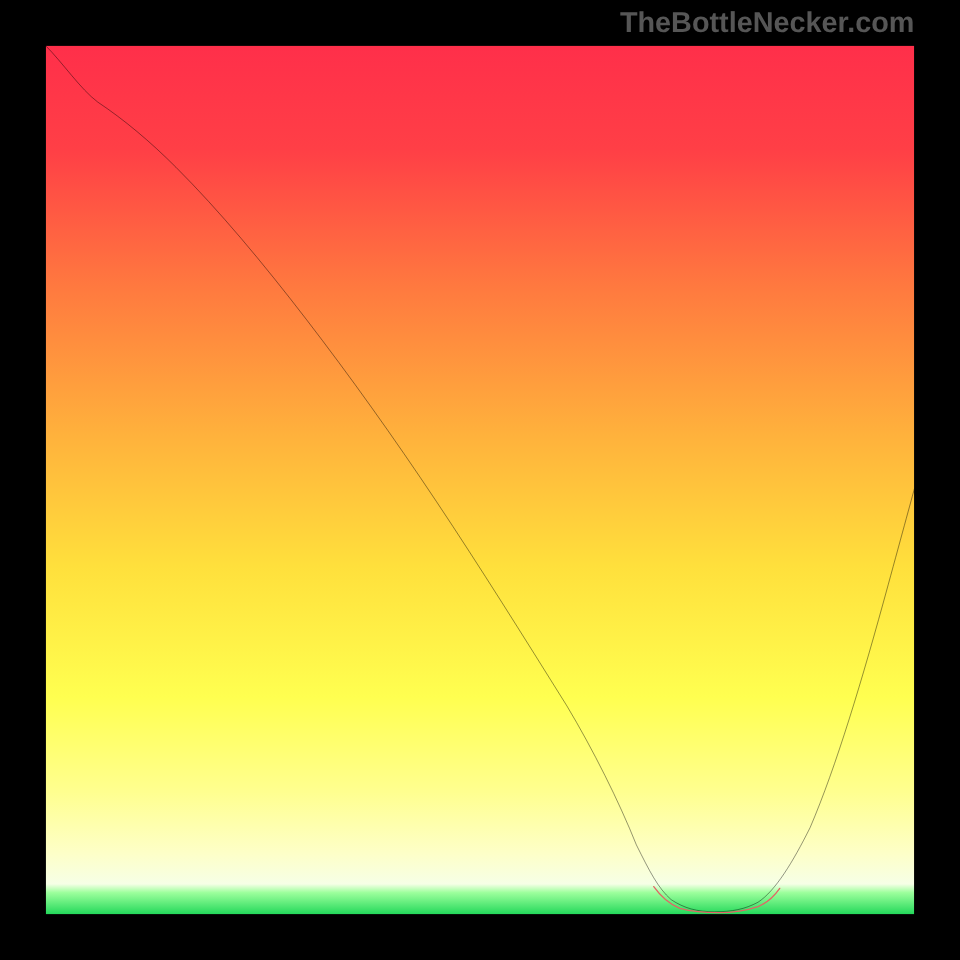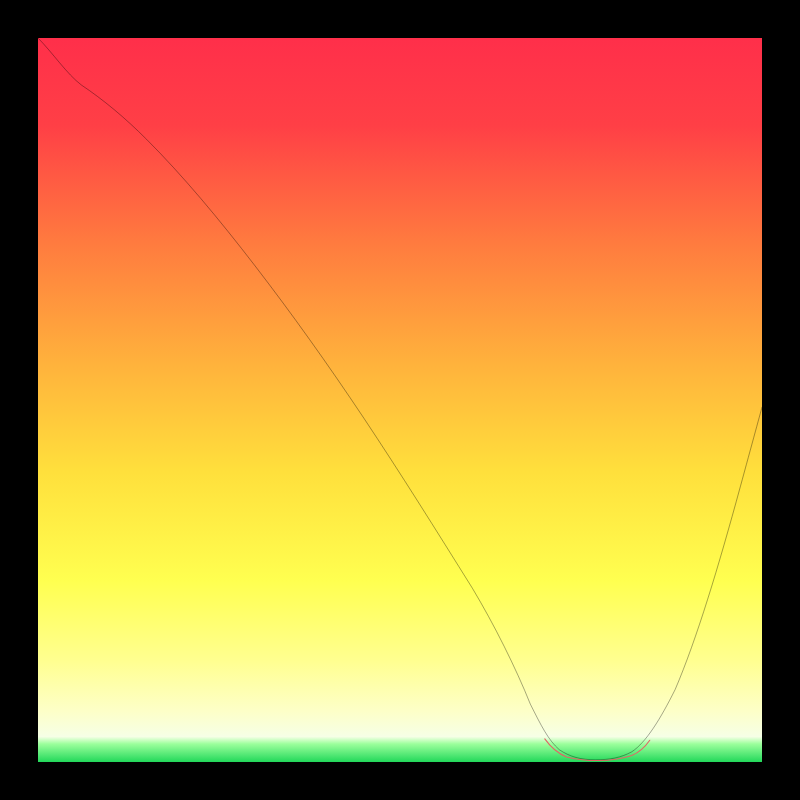--- a/index.html
+++ b/index.html
@@ -92,14 +92,15 @@
 
       <path d="M 70 96.8
                C 71 98.2, 72 98.9, 73 99.3
                C 74.5 99.7, 76 99.8, 77.5 99.8
                C 79 99.8, 80.5 99.6, 82 99.1
                C 83 98.7, 83.8 98.0, 84.5 97.0" fill="none" stroke="#e06666" stroke-width="1.1" vector-effect="non-scaling-stroke" stroke-linecap="round"></path>
     </svg>
 
   </div>
 
+  <div class="watermark">TheBottleNecker.com</div>
 
 </div>
 
 </body></html>

